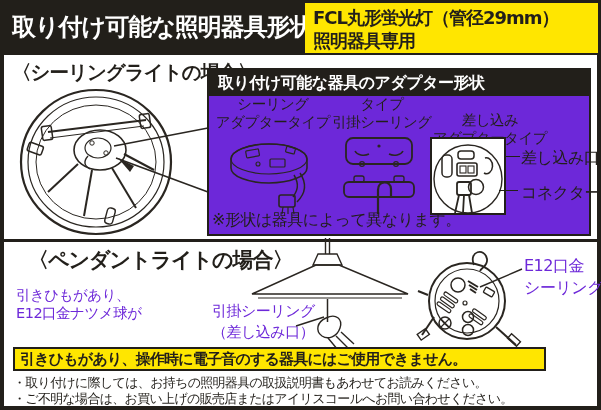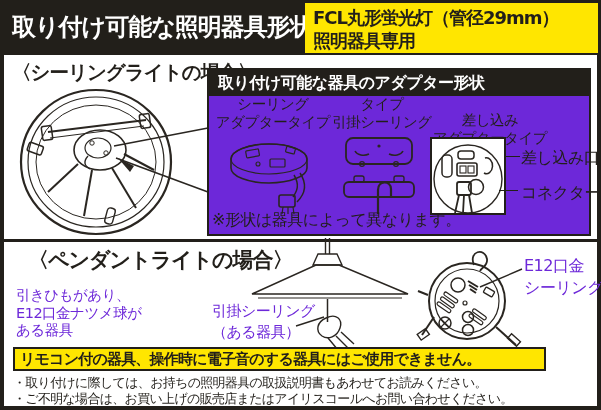--- a/index.html
+++ b/index.html
@@ -148,26 +148,25 @@
 
   <div class="small-label" style="left:521px;top:183px;">コネクター</div>
 
   <div class="divider"></div>
 
   <div class="sec-heading" style="left:28px;top:246px;font-size:21px;">〈ペンダントライトの場合〉</div>
 
   <div style="position:absolute;left:16px;top:287px;">
     <div class="desc-line">引きひもがあり、</div>
     <div class="desc-line">E12口金ナツメ球が</div>
-    <div class="desc-line">ある器具</div>
   </div>
 
   <div style="position:absolute;left:212px;top:301px;">
     <div class="desc-line" style="font-size:15px;line-height:21px;">引掛シーリング</div>
-    <div class="desc-line" style="font-size:15px;line-height:21px;">（ある器具）</div>
+    <div class="desc-line" style="font-size:15px;line-height:21px;">（差し込み口）</div>
   </div>
 
   <svg style="left:240px;top:238px;" width="185" height="112" viewBox="0 0 185 112">
     <g class="ln">
       <path d="M85.5,0 L85.5,16 M89.5,0 L89.5,16" stroke-width="1.4"></path>
       <path d="M78,16 h19 l5,11 h-29 z" stroke-width="1.4"></path>
       <path d="M12,56 L76,27 L99,27 L168,56 Z" stroke-width="1.5"></path>
       <path d="M18,60 L162,60" stroke-width="1.1"></path>
       <path d="M87.5,61 L87.5,84" stroke-width="1.5"></path>
       <path d="M86,80 c10,-5 17,1 14,10 c-3,9 -12,12 -18,8 c-7,-5 -5,-14 4,-18 z" stroke-width="1.4"></path>
@@ -205,17 +204,17 @@
       <path d="M10,52 L0,48" stroke-width="2"></path>
       <path d="M62,44 L104,26" stroke-width="1.4"></path>
     </g>
   </svg>
 
   <div style="position:absolute;left:524px;top:255px;">
     <div class="desc-line" style="font-size:16px;line-height:22px;">E12口金</div>
     <div class="desc-line" style="font-size:16px;line-height:22px;">シーリング</div>
   </div>
 
-  <div class="warning-box">リモコン付の器具、操作時に電子音のする器具にはご使用できません。</div>
+  <div class="warning-box">引きひもがあり、操作時に電子音のする器具にはご使用できません。</div>
   <div class="footnote" style="top:390px;">・ご不明な場合は、お買い上げの販売店またはアイリスコールへお問い合わせください。</div>
   <div class="footnote" style="top:374px;">・取り付けに際しては、お持ちの照明器具の取扱説明書もあわせてお読みください。</div>
 
 </div>
 
 </body></html>

